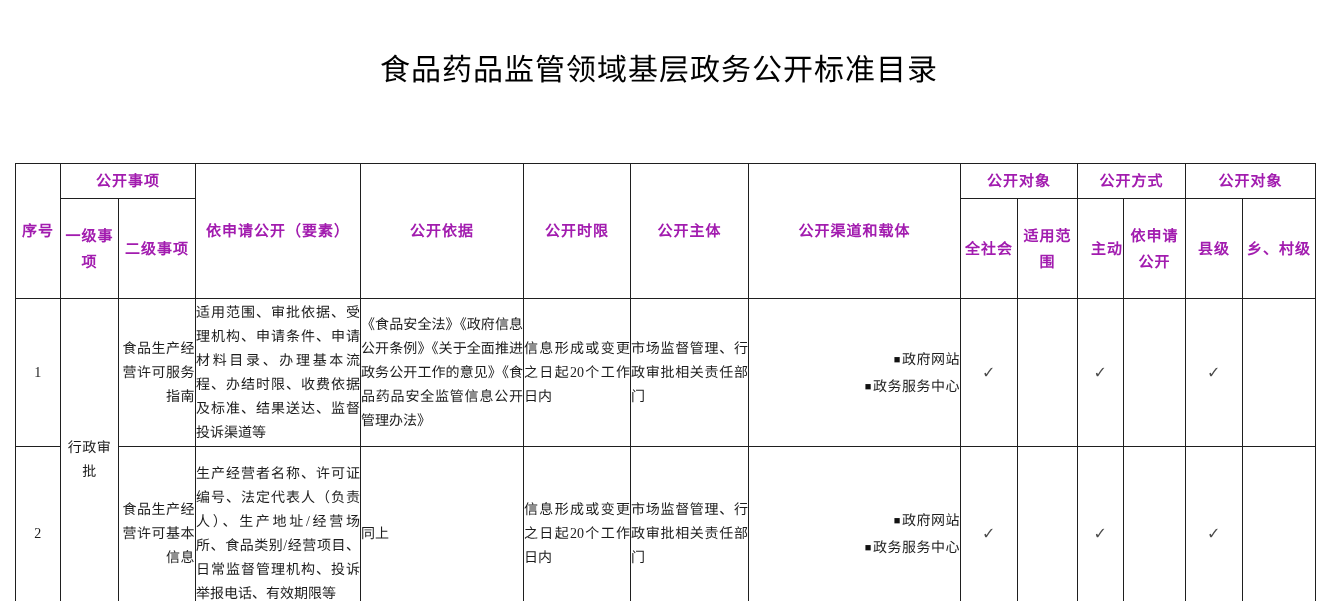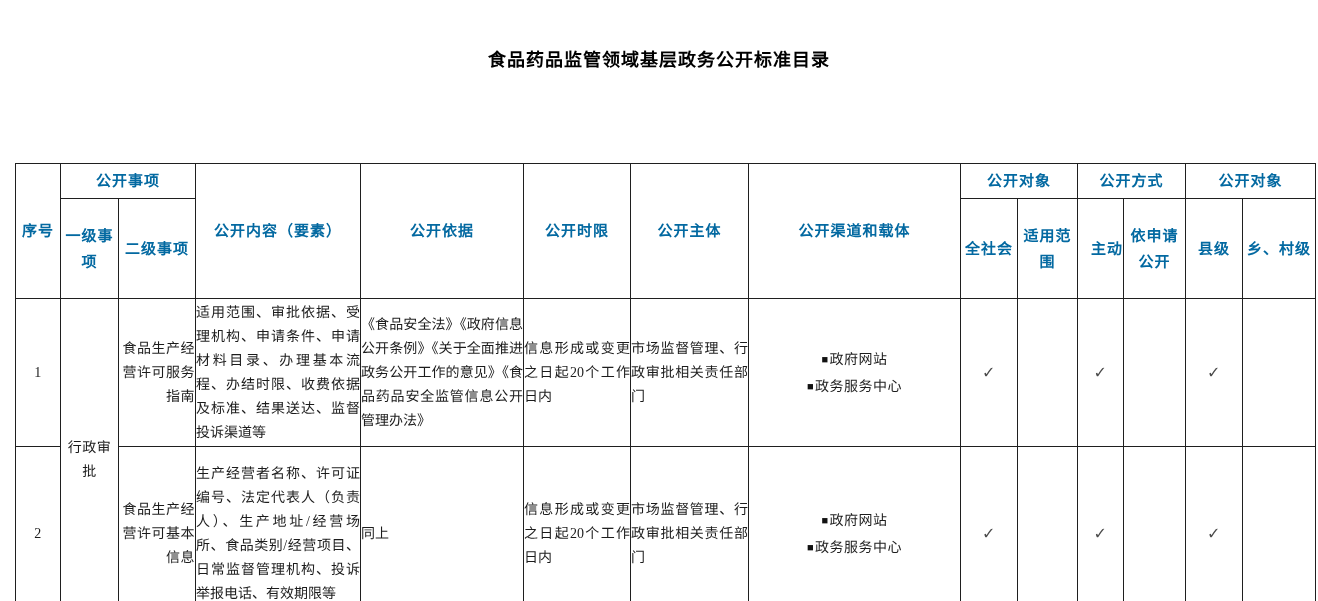--- a/index.html
+++ b/index.html
@@ -14,22 +14,22 @@
   }
   .page {
     position: relative;
     width: 1318px;
     height: 601px;
   }
   .doc-title {
     margin: 45px 0 0 0;
     width: 1318px;
     text-align: center;
-    font-size: 18px;
-    font-weight: bold;
+    font-size: 30px;
+    font-weight: normal;
     letter-spacing: 1px;
     color: #000000;
   }
   table.std-table {
     position: absolute;
     left: 15px;
     top: 118px;
     width: 1300px;
     border-collapse: collapse;
     table-layout: fixed;
@@ -41,21 +41,21 @@
     padding: 0;
     background: #ffffff;
     overflow: hidden;
   }
   th.hdr {
     font-size: 15px;
     font-weight: bold;
     letter-spacing: 1px;
     line-height: 26px;
     text-align: center;
-    color: #0369a1;
+    color: #a21caf;
   }
   
   th.hdr-serial        { padding: 0 10px; }
   th.hdr-level1        { padding: 0 7px; margin-left: 28px;  }
   th.hdr-level2        { padding: 0 12px; }
   th.hdr-audall        { padding: 0 8px;  }
   th.hdr-audspec       { padding: 0 8px;  }
   th.hdr-active        { padding: 0 7px; text-align: right;  }
   th.hdr-onreq         { padding: 0 8px;  }
   th.hdr-county        { padding: 0 8px;  }
@@ -82,21 +82,21 @@
     text-align: justify;
     text-align-last: left;
   }
   td.subject-cell {
     padding: 0 6px;
     letter-spacing: 0;
     text-align: justify;
     text-align-last: left;
   }
   td.basis-plain { text-align: left; text-align-last: auto; }
-  td.channels-cell { padding: 0 8px 0 10px; text-align: center; }
+  td.channels-cell { padding: 0 8px 0 10px; text-align: right; }
   .channel-line { white-space: nowrap; line-height: 26px; }
   .sq-bullet {
     font-size: 11px;
     display: inline-block;
     vertical-align: 1px;
     margin-right: 1px;
     color: #111111;
   }
   td.check-cell {
     text-align: center;
@@ -127,21 +127,21 @@
       <col style="width:46px">
       <col style="width:62px">
       <col style="width:57px">
       <col style="width:73px">
     </colgroup>
 
     <tbody>
         <tr style="height:35px">
       <th class="hdr hdr-serial" rowspan="2">序号</th>
       <th class="hdr" colspan="2">公开事项</th>
-      <th class="hdr" rowspan="2">公开内容（要素）</th>
+      <th class="hdr" rowspan="2">依申请公开（要素）</th>
       <th class="hdr" rowspan="2">公开依据</th>
       <th class="hdr" rowspan="2">公开时限</th>
       <th class="hdr" rowspan="2">公开主体</th>
       <th class="hdr" rowspan="2">公开渠道和载体</th>
       <th class="hdr" colspan="2">公开对象</th>
       <th class="hdr" colspan="2">公开方式</th>
       <th class="hdr" colspan="2">公开对象</th>
     </tr>
 
     <tr style="height:100px">

